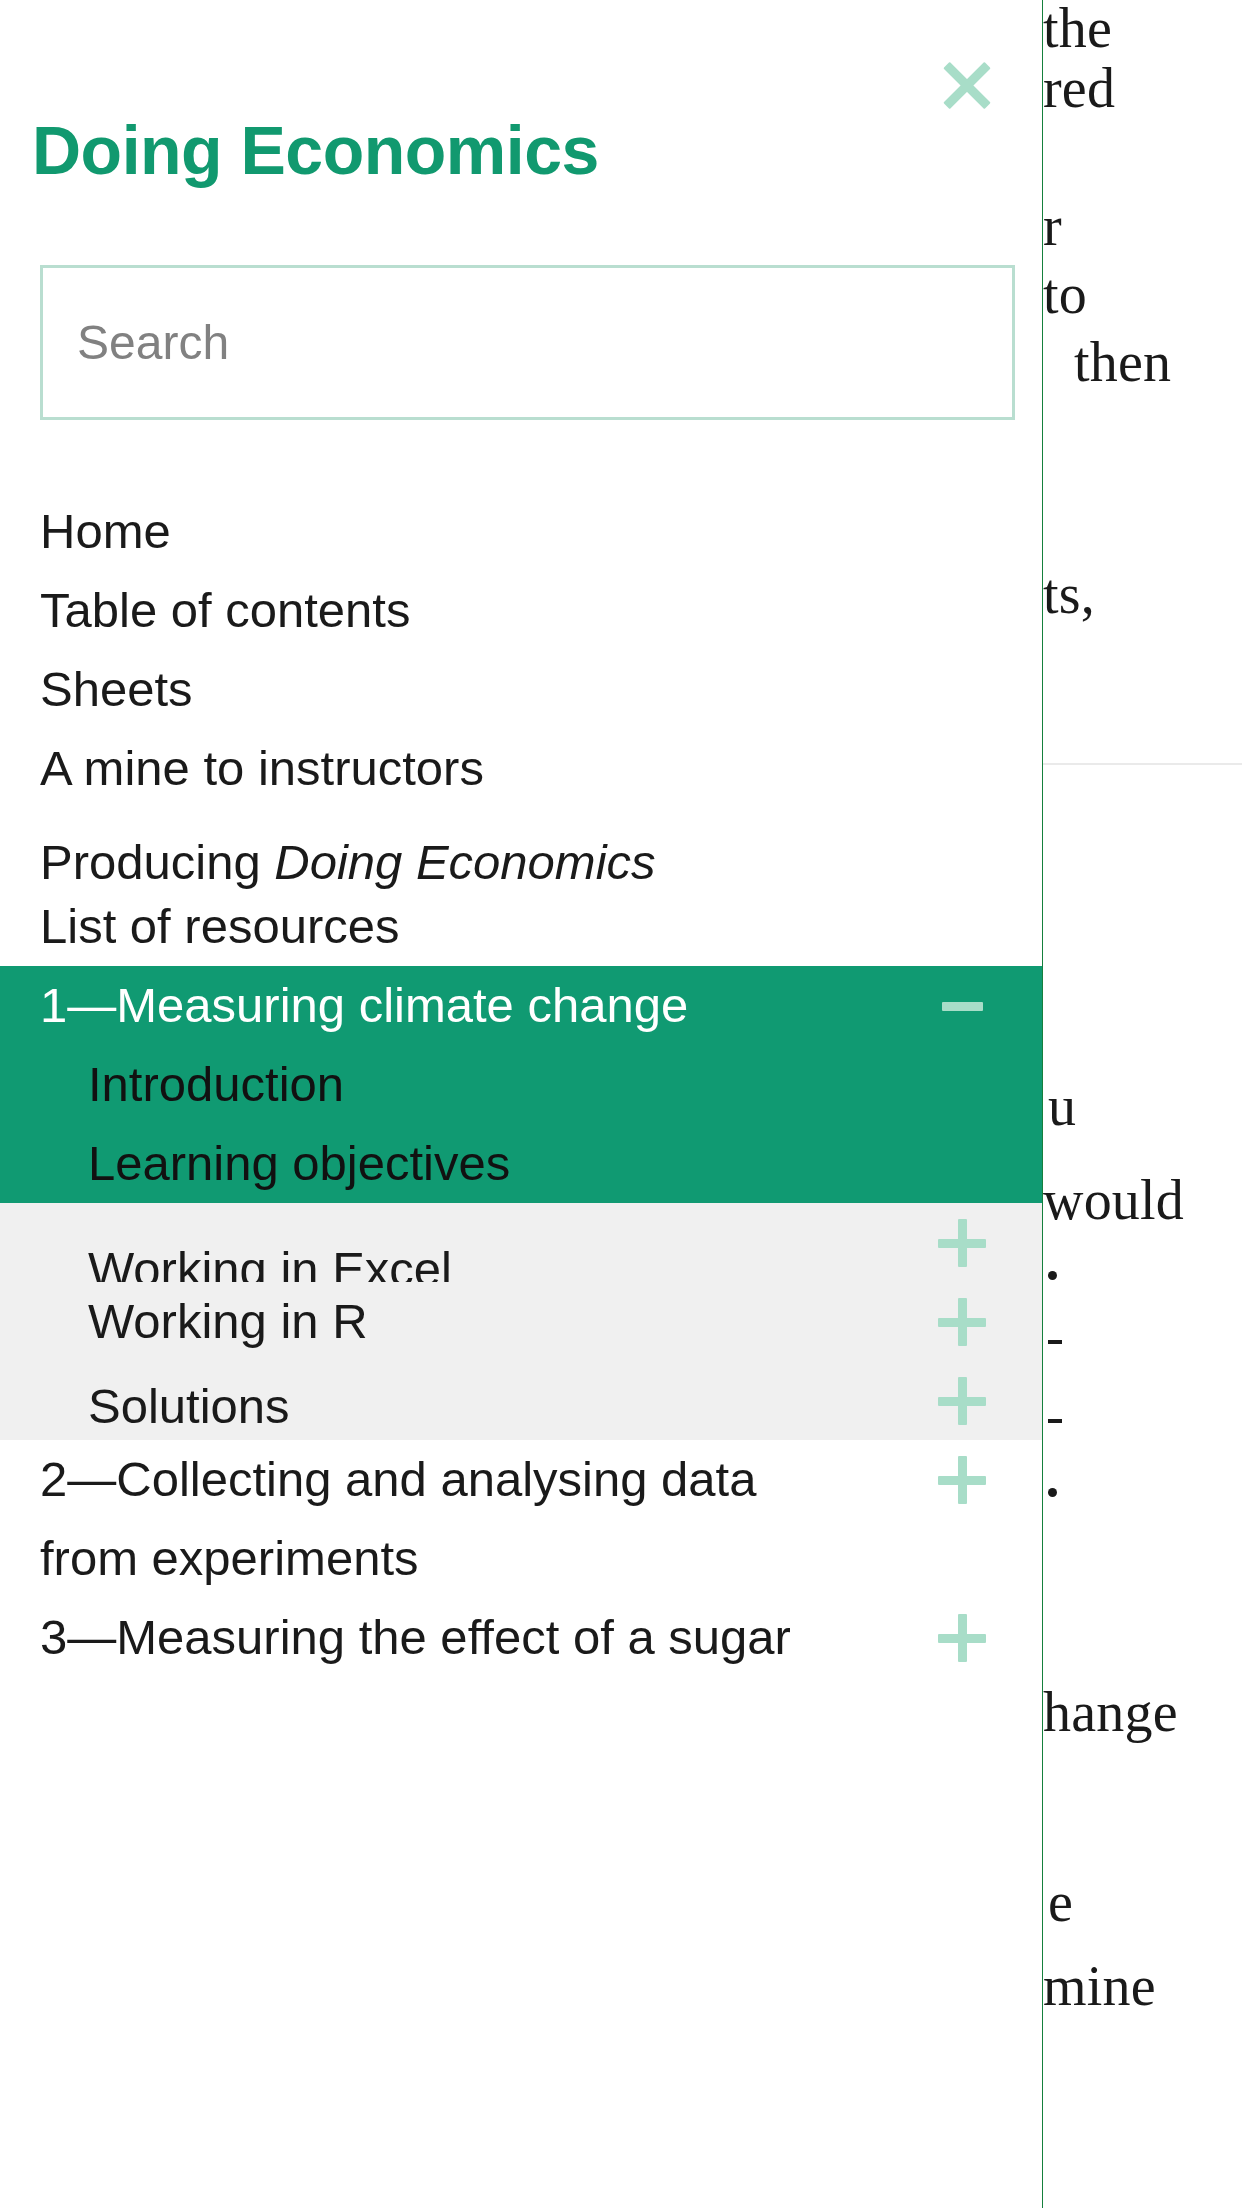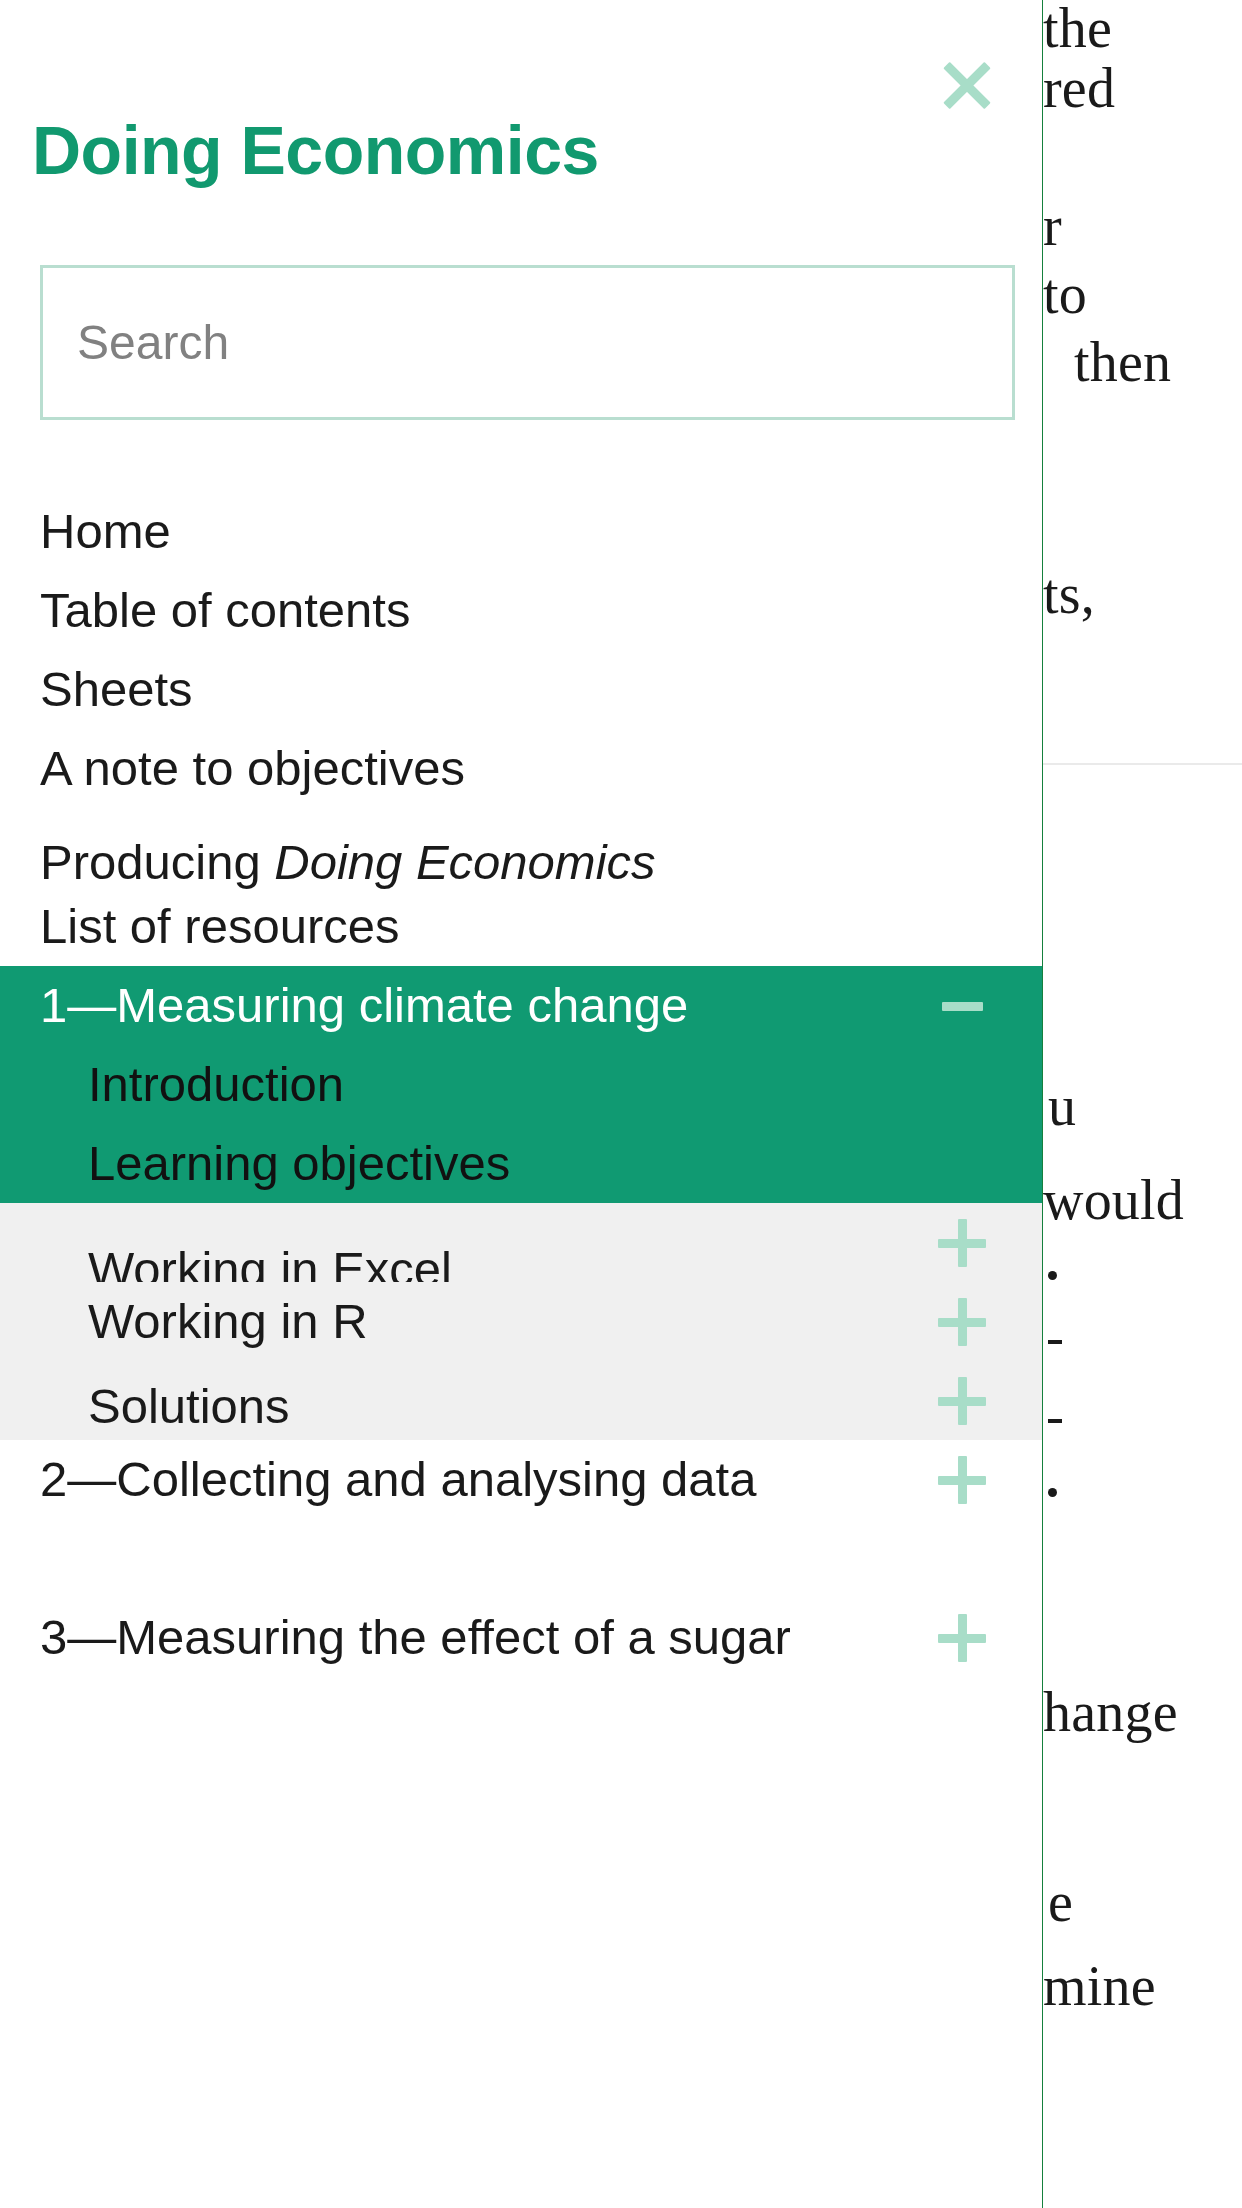--- a/index.html
+++ b/index.html
@@ -181,21 +181,21 @@
       <div class="nav-row lvl1" style="height: 79px;">
         <div class="nav-label" style="top: 15px;">Home</div>
       </div>
       <div class="nav-row lvl1" style="height: 79px;">
         <div class="nav-label" style="top: 15px;">Table of contents</div>
       </div>
       <div class="nav-row lvl1" style="height: 79px;">
         <div class="nav-label" style="top: 15px;">Sheets</div>
       </div>
       <div class="nav-row lvl1" style="height: 79px;">
-        <div class="nav-label" style="top: 15px;">A note to objectives</div>
+        <div class="nav-label" style="top: 15px;">A mine to instructors</div>
       </div>
       <div class="nav-row lvl1" style="height: 79px;">
         <div class="nav-label" style="top: 30px;">Producing <i>Doing Economics</i></div>
       </div>
       <div class="nav-row lvl1" style="height: 79px;">
         <div class="nav-label" style="top: 15px;">List of resources</div>
       </div>
       <div class="nav-row lvl1 blk-green on-green" style="height: 79px;">
         <div class="nav-label" style="top: 15px;">1—Measuring climate change</div>
         <div class="nav-icon minus" style="top: 16px;">
@@ -224,20 +224,21 @@
       </div>
       <div class="nav-row lvl2 blk-gray" style="height: 79px;">
         <div class="nav-label" style="top: 21px;">Solutions</div>
         <div class="nav-icon plus" style="top: 16px;">
           <span class="h"></span>
           <span class="v"></span>
         </div>
       </div>
       <div class="nav-row lvl1" style="height: 158px;">
         <div class="nav-label" style="top: 15px;">2—Collecting and analysing data</div>
+        <div class="nav-label" style="top: 94px;">from experiments</div>
         <div class="nav-icon plus" style="top: 16px;">
           <span class="h"></span>
           <span class="v"></span>
         </div>
       </div>
       <div class="nav-row lvl1" style="height: 79px;">
         <div class="nav-label" style="top: 15px;">3—Measuring the effect of a sugar</div>
         <div class="nav-icon plus" style="top: 16px;">
           <span class="h"></span>
           <span class="v"></span>

